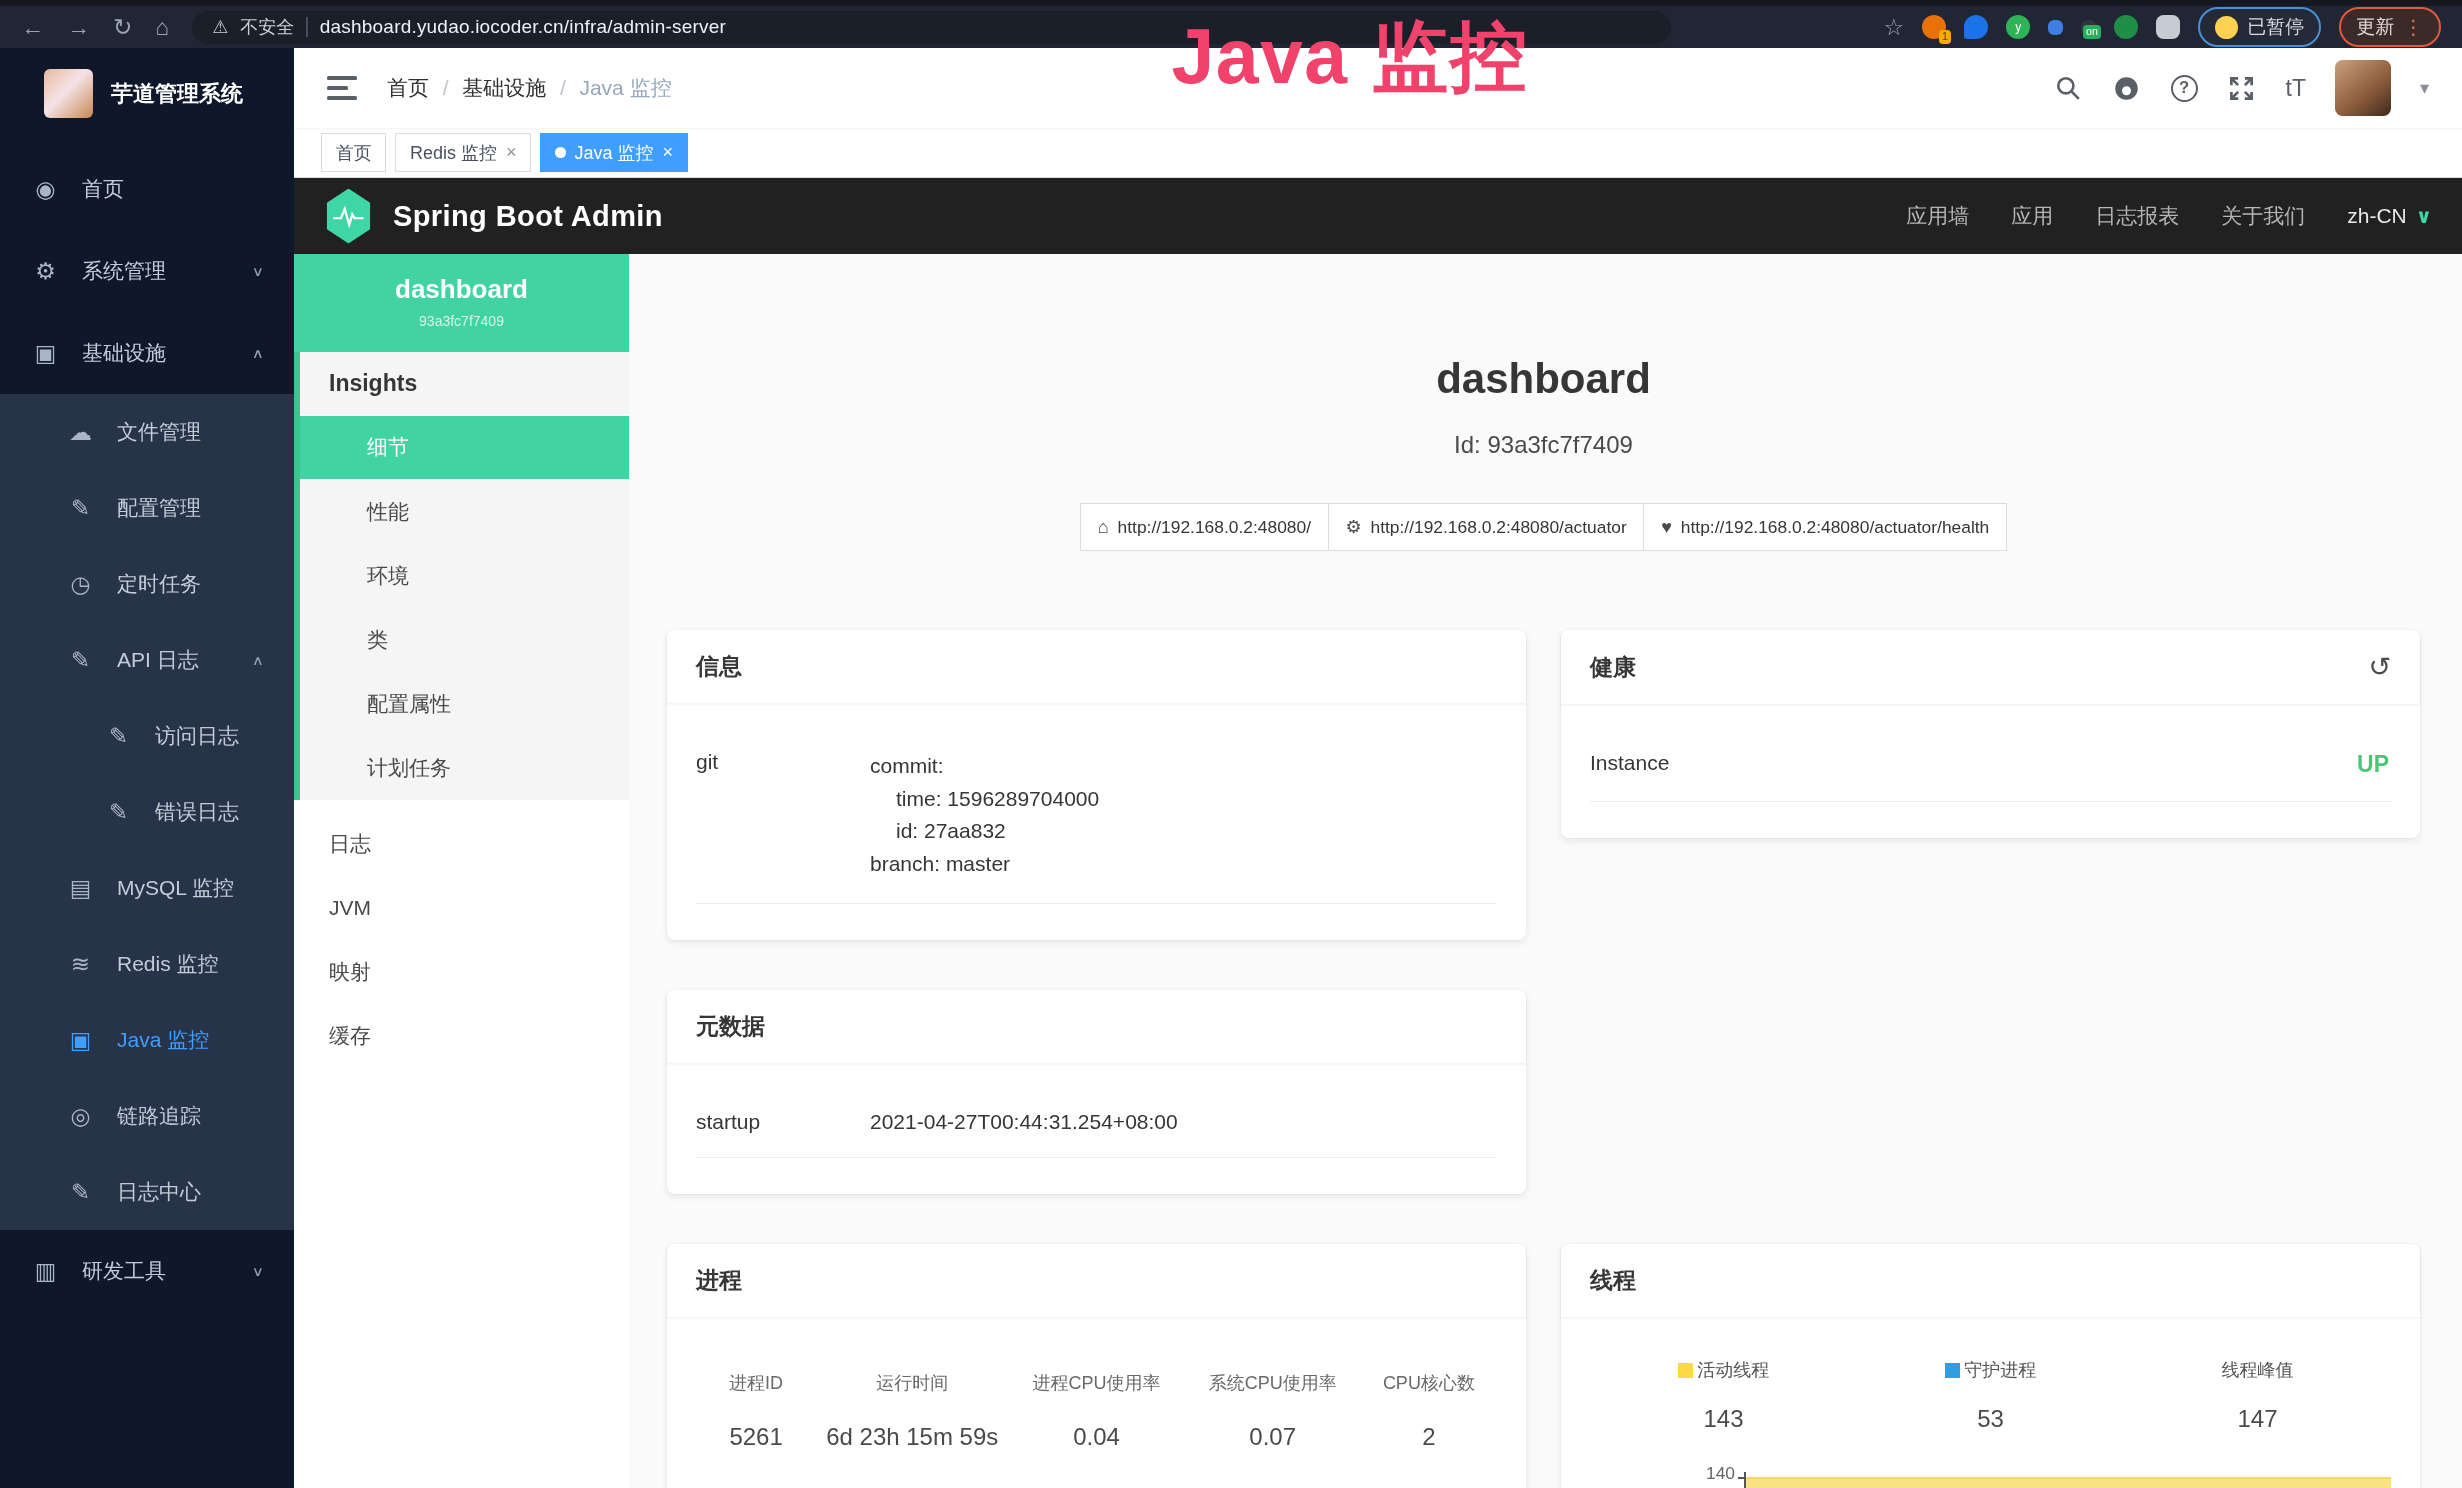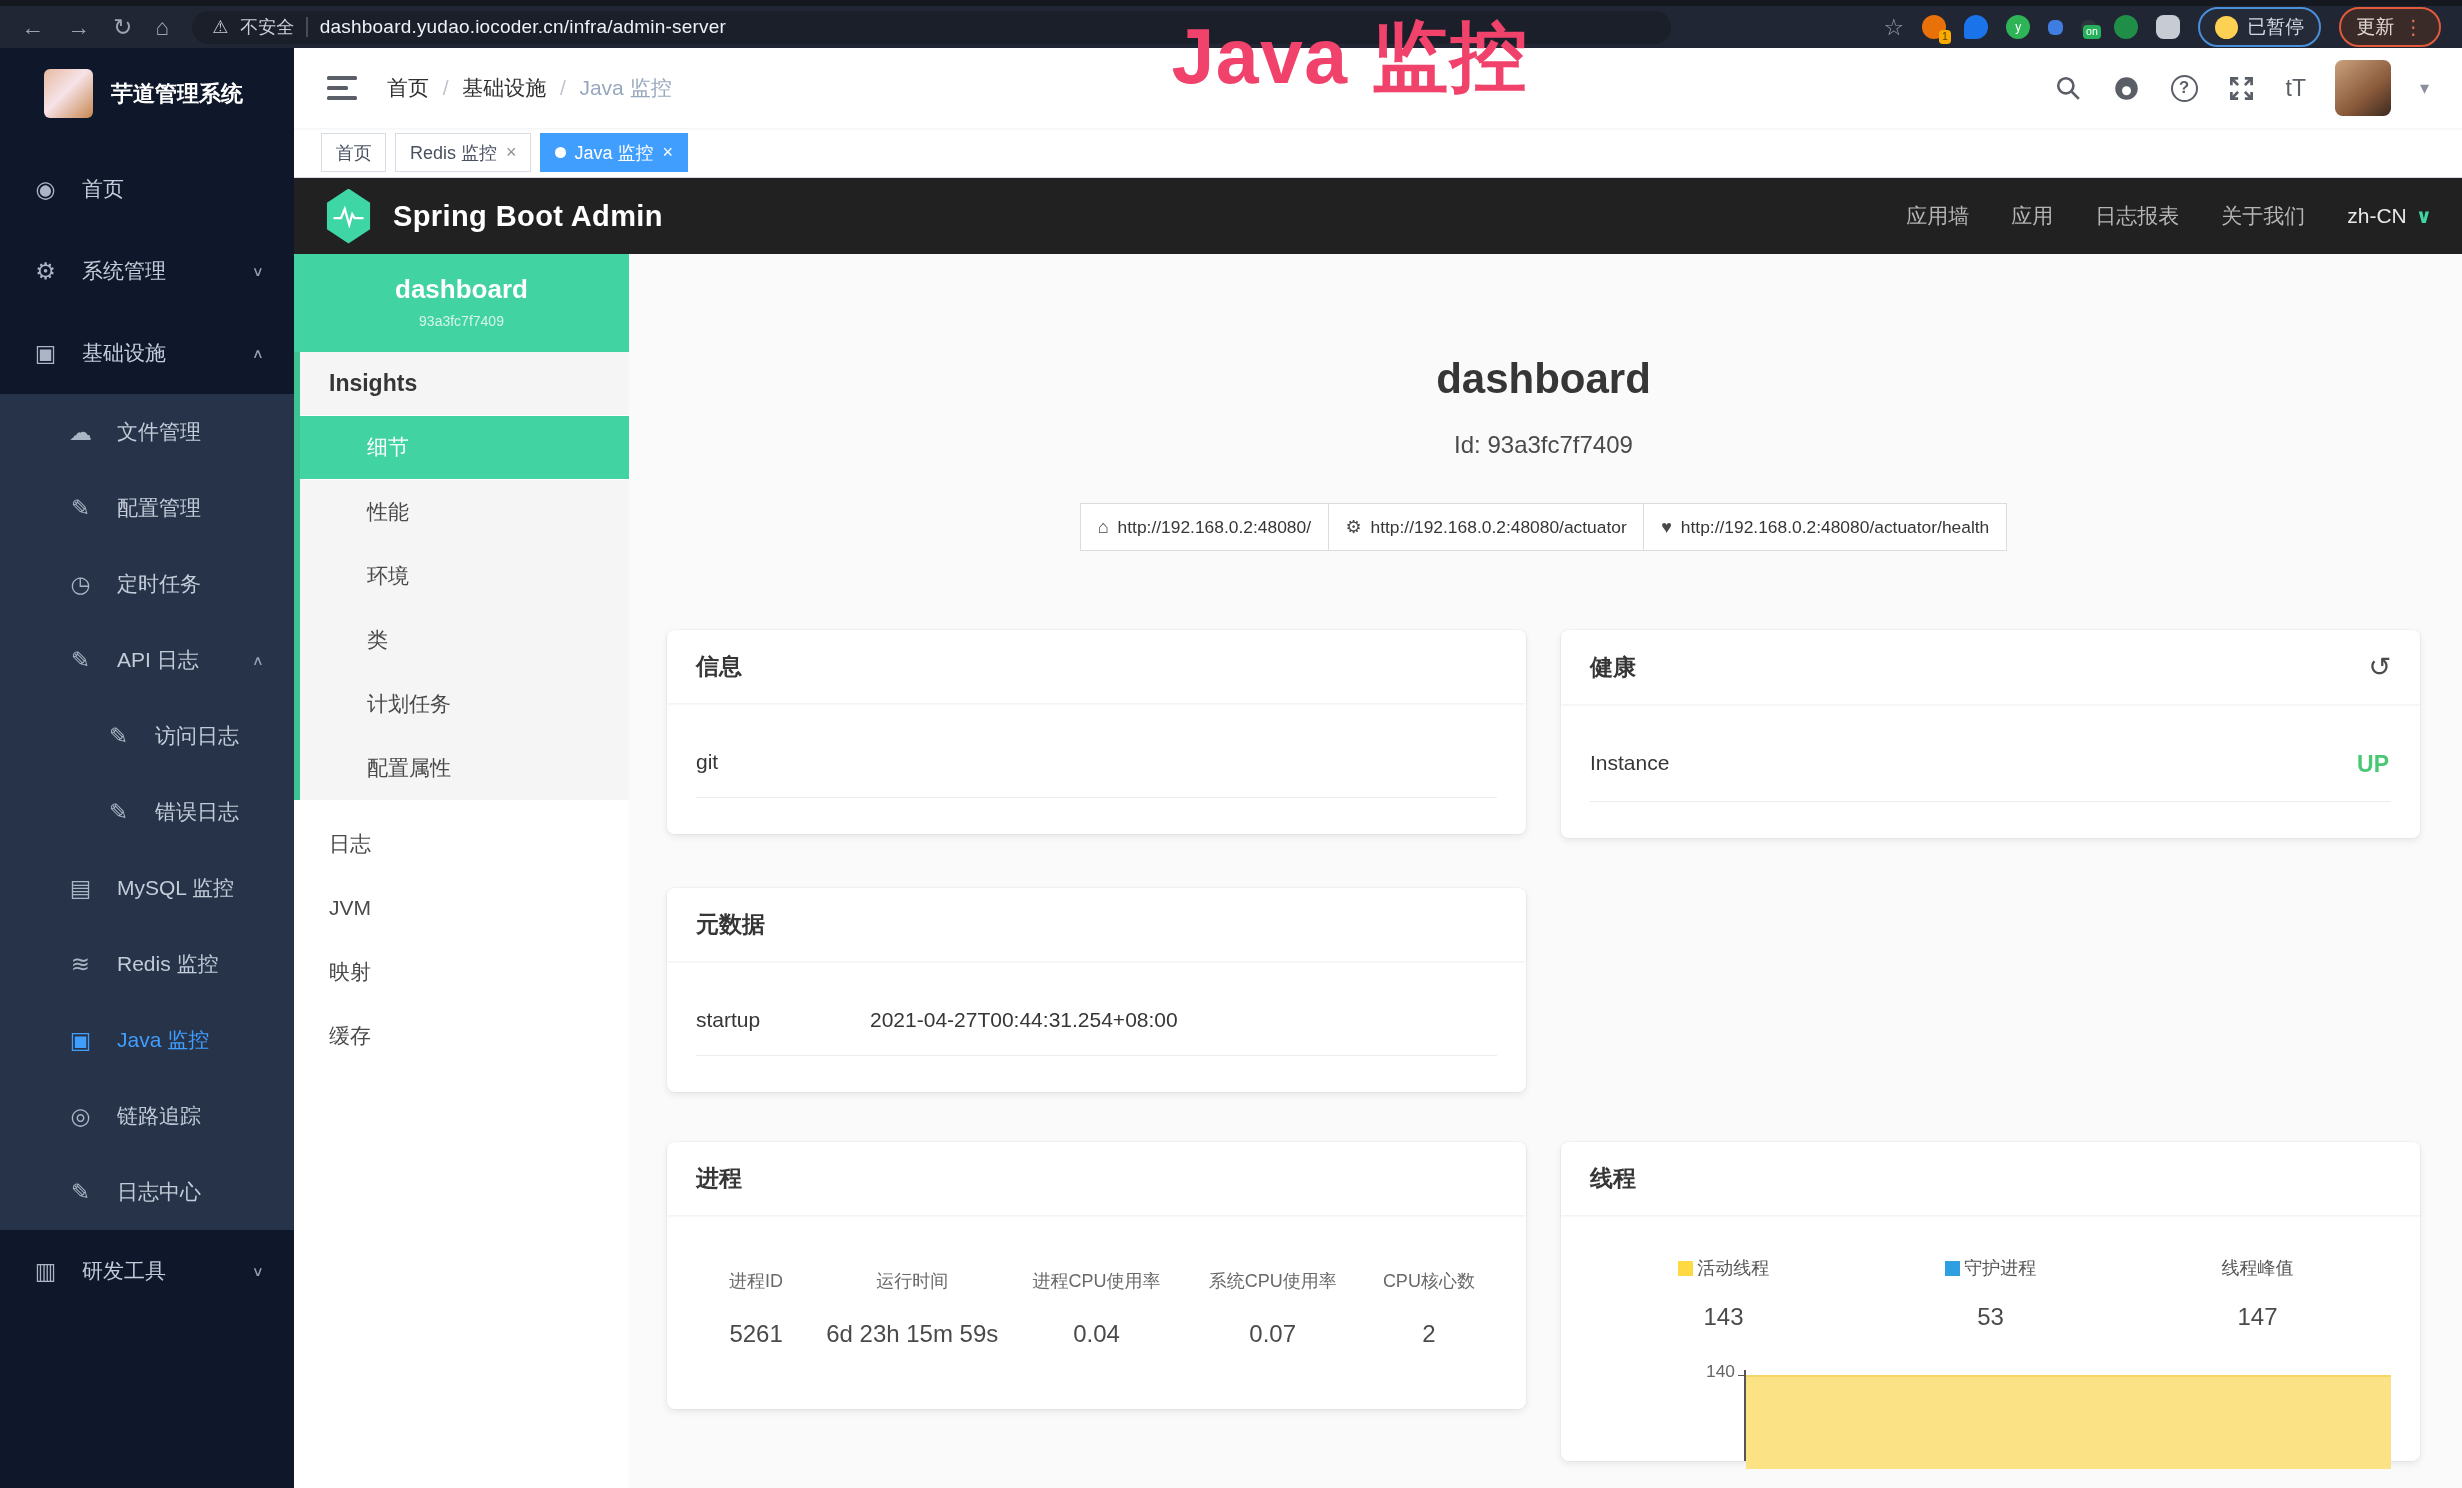--- a/index.html
+++ b/index.html
@@ -338,22 +338,22 @@
           <div class="inst-head">
             <div class="inst-name">dashboard</div>
             <div class="inst-id">93a3fc7f7409</div>
           </div>
           <div class="menu-group">
             <div class="menu-label">Insights</div>
             <div class="m-item active">细节</div>
             <div class="m-item">性能</div>
             <div class="m-item">环境</div>
             <div class="m-item">类</div>
+            <div class="m-item">配置属性</div>
             <div class="m-item">计划任务</div>
-            <div class="m-item">配置属性</div>
           </div>
           <div class="menu-flat">
             <div class="m-item">日志</div>
             <div class="m-item">JVM</div>
             <div class="m-item">映射</div>
             <div class="m-item">缓存</div>
           </div>
         </aside>
 
         <main class="content">
@@ -375,20 +375,26 @@
             </span>
           </div>
 
           <div class="cards">
 
             <section class="card" style="grid-column:1;grid-row:1;">
               <div class="card-head">信息</div>
               <div class="card-body">
                 <div class="kv">
                   <span class="k">git</span>
+                  <span class="v">
+                    <div class="ln">commit:</div>
+                    <div class="ln ind">time: 1596289704000</div>
+                    <div class="ln ind">id: 27aa832</div>
+                    <div class="ln">branch: master</div>
+                  </span>
                 </div>
               </div>
             </section>
 
             <section class="card" style="grid-column:2;grid-row:1;">
               <div class="card-head">
                 <span>健康</span>
                 <span class="hist">↺</span>
               </div>
               <div class="card-body">

